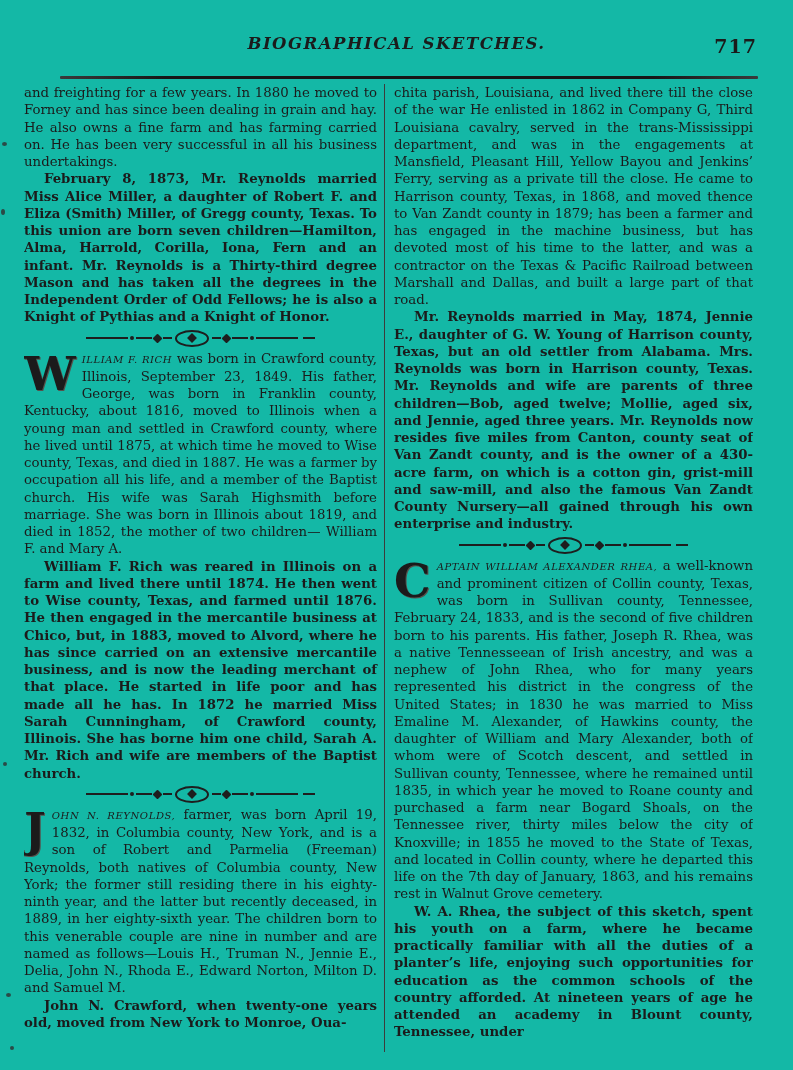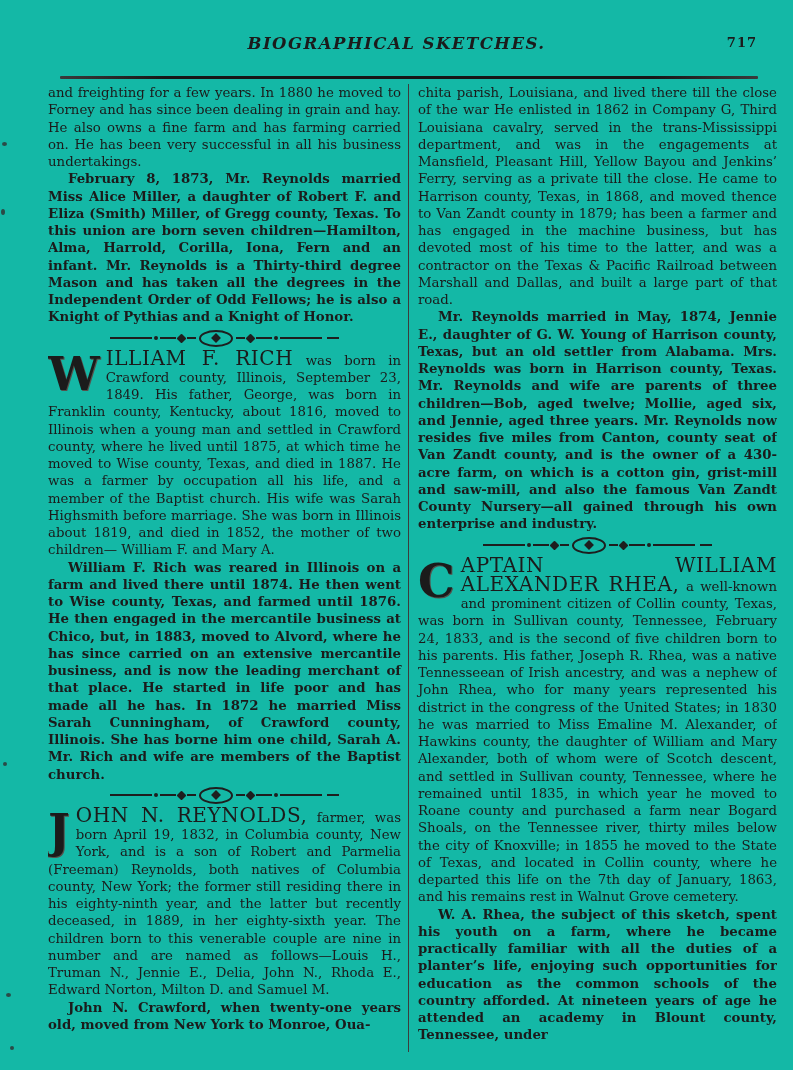--- a/index.html
+++ b/index.html
@@ -32,37 +32,37 @@
     font-style: italic;
     font-weight: bold;
     font-size: 16.5px;
     letter-spacing: 1.5px;
   }
   .head-page-number {
     position: absolute;
     right: 36px;
     top: 1px;
     font-weight: bold;
-    font-size: 13px;
+    font-size: 19px;
     letter-spacing: 1px;
   }
   .head-rule {
     position: absolute;
     top: 76px;
     left: 60px;
     width: 698px;
     height: 3px;
     background: linear-gradient(to right, #3a3a3a, #161616 15%, #161616 85%, #3a3a3a);
     border-radius: 1px;
   }
   
   .columns {
     position: absolute;
     top: 84px;
-    left: 48px;
+    left: 24px;
     width: 729px;
     height: 976px;
     display: flex;
     overflow: hidden;
   }
   .col {
     font-size: 13.3px;
     line-height: 17.25px;
     text-align: justify;
   }
@@ -79,23 +79,24 @@
   
   .dropcap {
     float: left;
     font-weight: bold;
     font-size: 46px;
     line-height: 42px;
     padding: 3px 6px 0 0;
     text-shadow: 1px 1px 0 #55524c;
   }
   .sketch-name {
-    font-size: 20px;
+    font-size: 10px;
     letter-spacing: 0.6px;
     white-space: normal;
+    font-style: italic;
   }
   
   .divider {
     display: flex;
     align-items: center;
     justify-content: center;
     height: 19px;
     margin: 3px 0 2px 0;
   }
   .divider .seg { height: 2px; background: #1e1e1e; }

